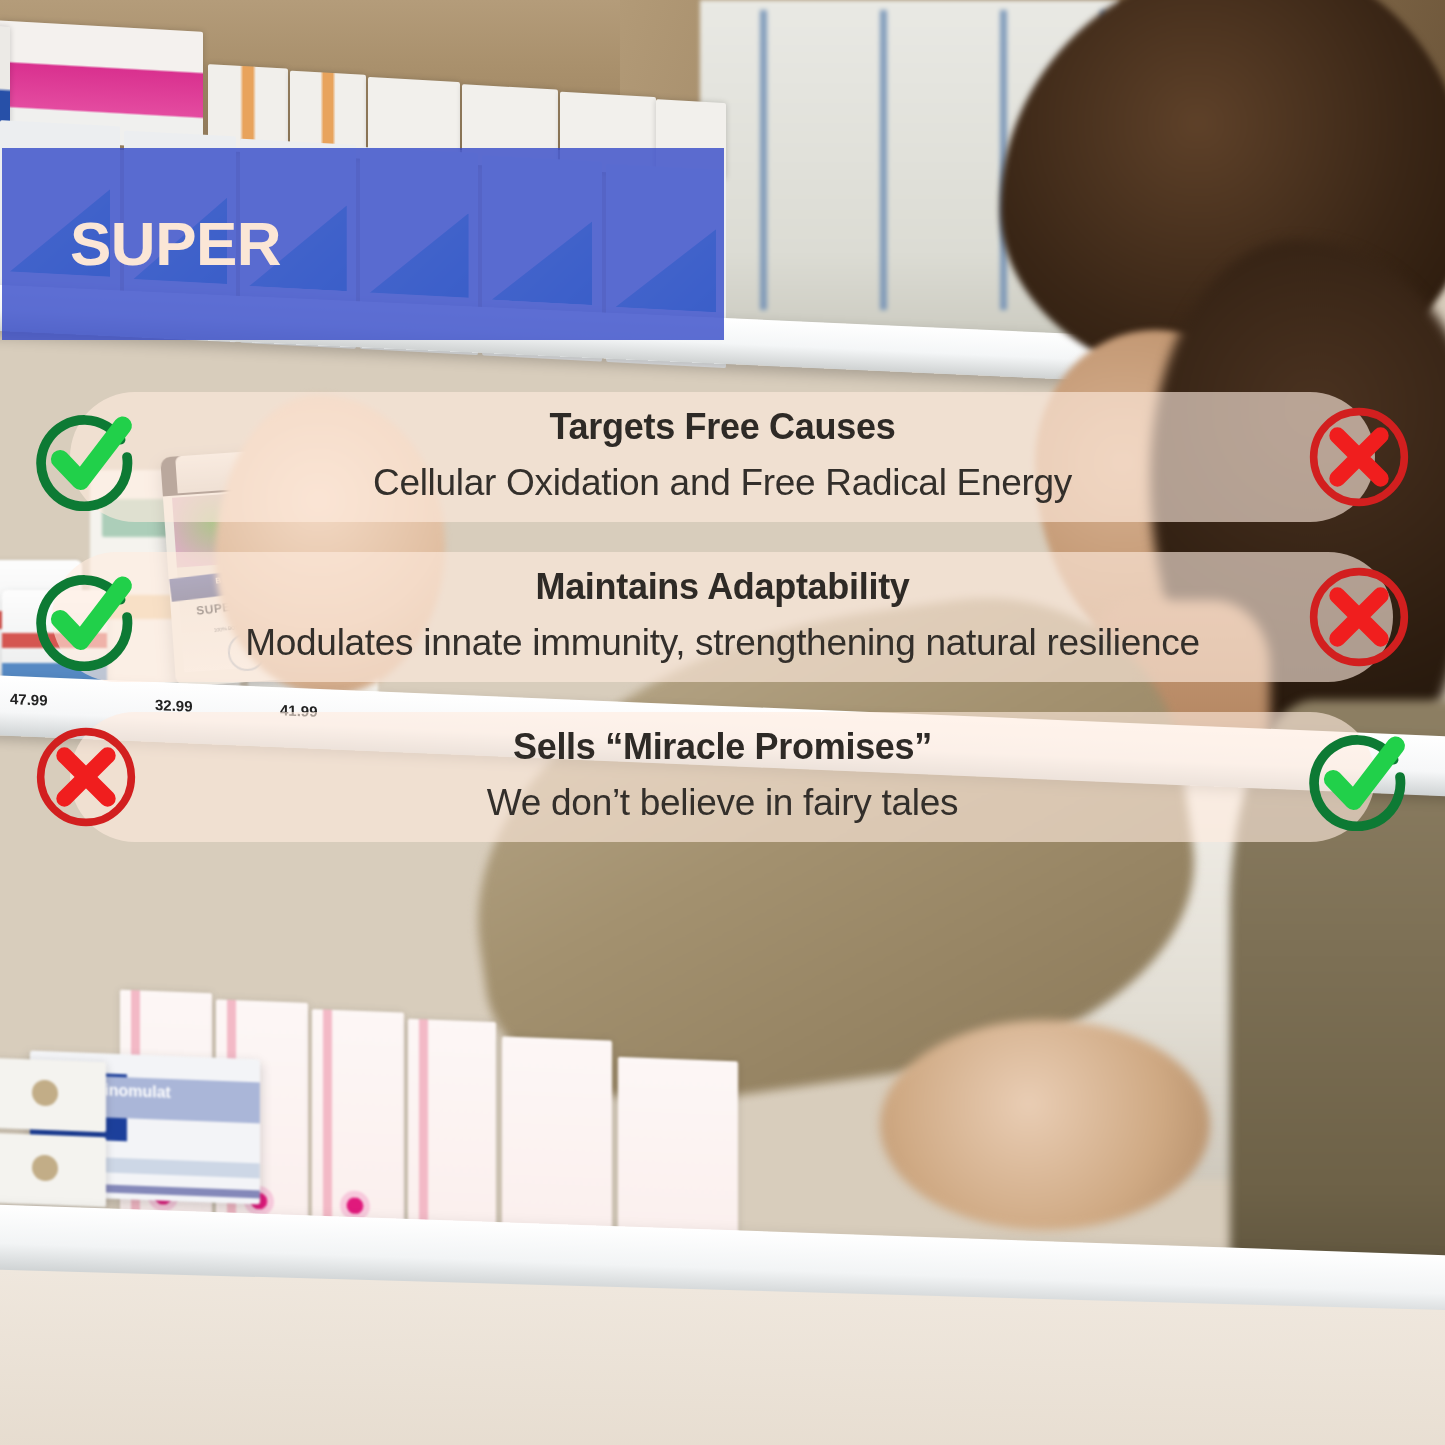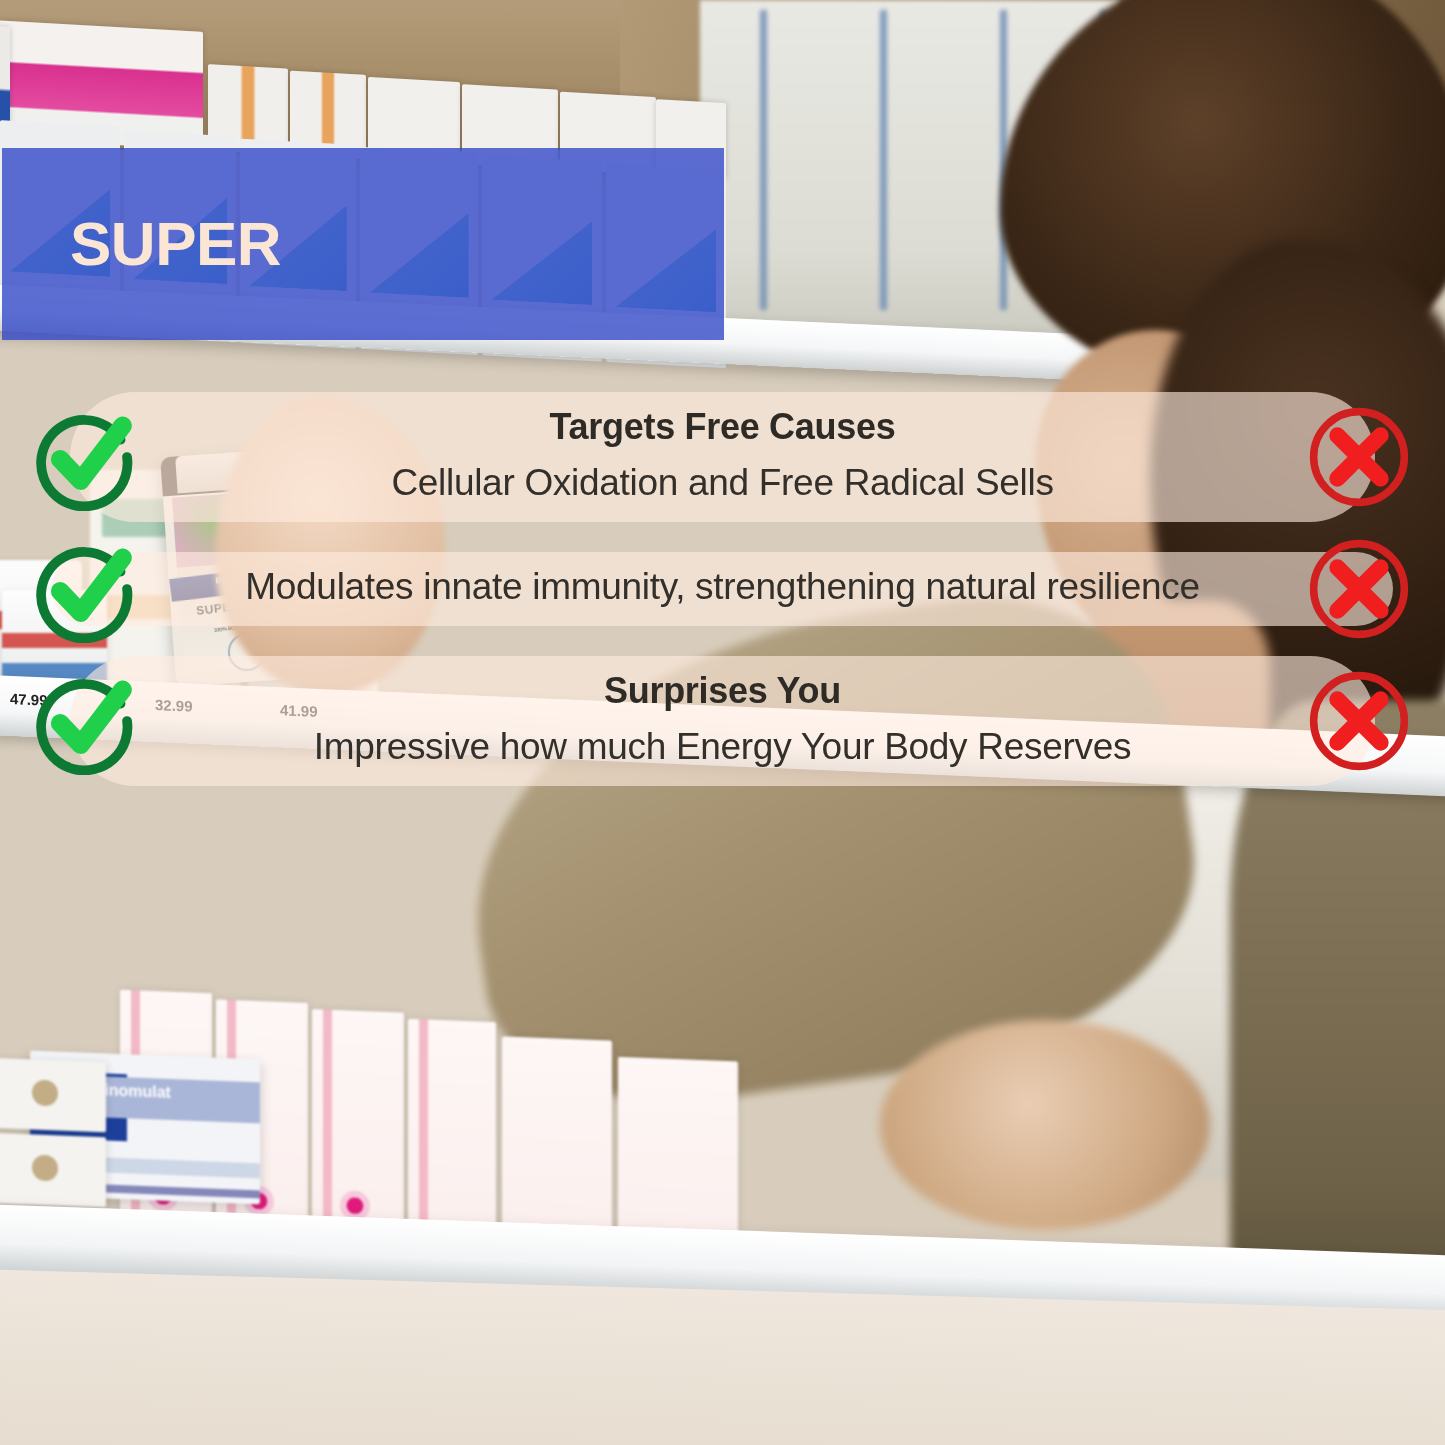--- a/index.html
+++ b/index.html
@@ -346,65 +346,66 @@
     <div class="row">
       <div class="pill"></div>
       <div class="mark left">
         <svg viewBox="0 0 100 100" aria-hidden="true">
           <path d="M82 34 A40 40 0 1 0 88 50" fill="none" stroke="#0D7A34" stroke-width="9" stroke-linecap="round"></path>
           <path d="M26 52 L45 72 L84 21" fill="none" stroke="#21D04A" stroke-width="17" stroke-linecap="round" stroke-linejoin="round"></path>
         </svg>
       </div>
       <div class="rowtext">
         <p class="t1">Targets Free Causes</p>
-        <p class="t2">Cellular Oxidation and Free Radical Sells</p>
+        <p class="t2">Cellular Oxidation and Free Radical Energy</p>
       </div>
       <div class="mark right">
         <svg viewBox="0 0 100 100" aria-hidden="true">
           <circle cx="50" cy="50" r="42" fill="none" stroke="#D21F1F" stroke-width="7"></circle>
           <path d="M30 30 L70 70 M70 30 L30 70" stroke="#F01E1E" stroke-width="15" stroke-linecap="round"></path>
         </svg>
       </div>
     </div>
 
 
     <div class="row wide">
       <div class="pill"></div>
       <div class="mark left">
         <svg viewBox="0 0 100 100" aria-hidden="true">
           <path d="M82 34 A40 40 0 1 0 88 50" fill="none" stroke="#0D7A34" stroke-width="9" stroke-linecap="round"></path>
           <path d="M26 52 L45 72 L84 21" fill="none" stroke="#21D04A" stroke-width="17" stroke-linecap="round" stroke-linejoin="round"></path>
         </svg>
       </div>
       <div class="rowtext">
+        <p class="t1">Maintains Adaptability</p>
         <p class="t2">Modulates innate immunity, strengthening natural resilience</p>
       </div>
       <div class="mark right">
         <svg viewBox="0 0 100 100" aria-hidden="true">
           <circle cx="50" cy="50" r="42" fill="none" stroke="#D21F1F" stroke-width="7"></circle>
           <path d="M30 30 L70 70 M70 30 L30 70" stroke="#F01E1E" stroke-width="15" stroke-linecap="round"></path>
         </svg>
       </div>
     </div>
-
 
     <div class="row">
       <div class="pill"></div>
       <div class="mark left">
         <svg viewBox="0 0 100 100" aria-hidden="true">
+          <circle cx="50" cy="50" r="42" fill="none" stroke="#D21F1F" stroke-width="7"></circle>
+          <path d="M30 30 L70 70 M70 30 L30 70" stroke="#F01E1E" stroke-width="15" stroke-linecap="round"></path>
+        </svg>
+      </div>
+      <div class="rowtext">
+        <p class="t1">Sells “Miracle Promises”</p>
+        <p class="t2">We don’t believe in fairy tales</p>
+      </div>
+      <div class="mark right">
+        <svg viewBox="0 0 100 100" aria-hidden="true">
           <path d="M82 34 A40 40 0 1 0 88 50" fill="none" stroke="#0D7A34" stroke-width="9" stroke-linecap="round"></path>
           <path d="M26 52 L45 72 L84 21" fill="none" stroke="#21D04A" stroke-width="17" stroke-linecap="round" stroke-linejoin="round"></path>
         </svg>
       </div>
-      <div class="rowtext">
-        <p class="t1">Surprises You</p>
-        <p class="t2">Impressive how much Energy Your Body Reserves</p>
-      </div>
-      <div class="mark right">
-        <svg viewBox="0 0 100 100" aria-hidden="true">
-          <circle cx="50" cy="50" r="42" fill="none" stroke="#D21F1F" stroke-width="7"></circle>
-          <path d="M30 30 L70 70 M70 30 L30 70" stroke="#F01E1E" stroke-width="15" stroke-linecap="round"></path>
-        </svg>
-      </div>
-    </div>
+    </div>
+
 
   </div>
 </div>
 
 </body></html>

